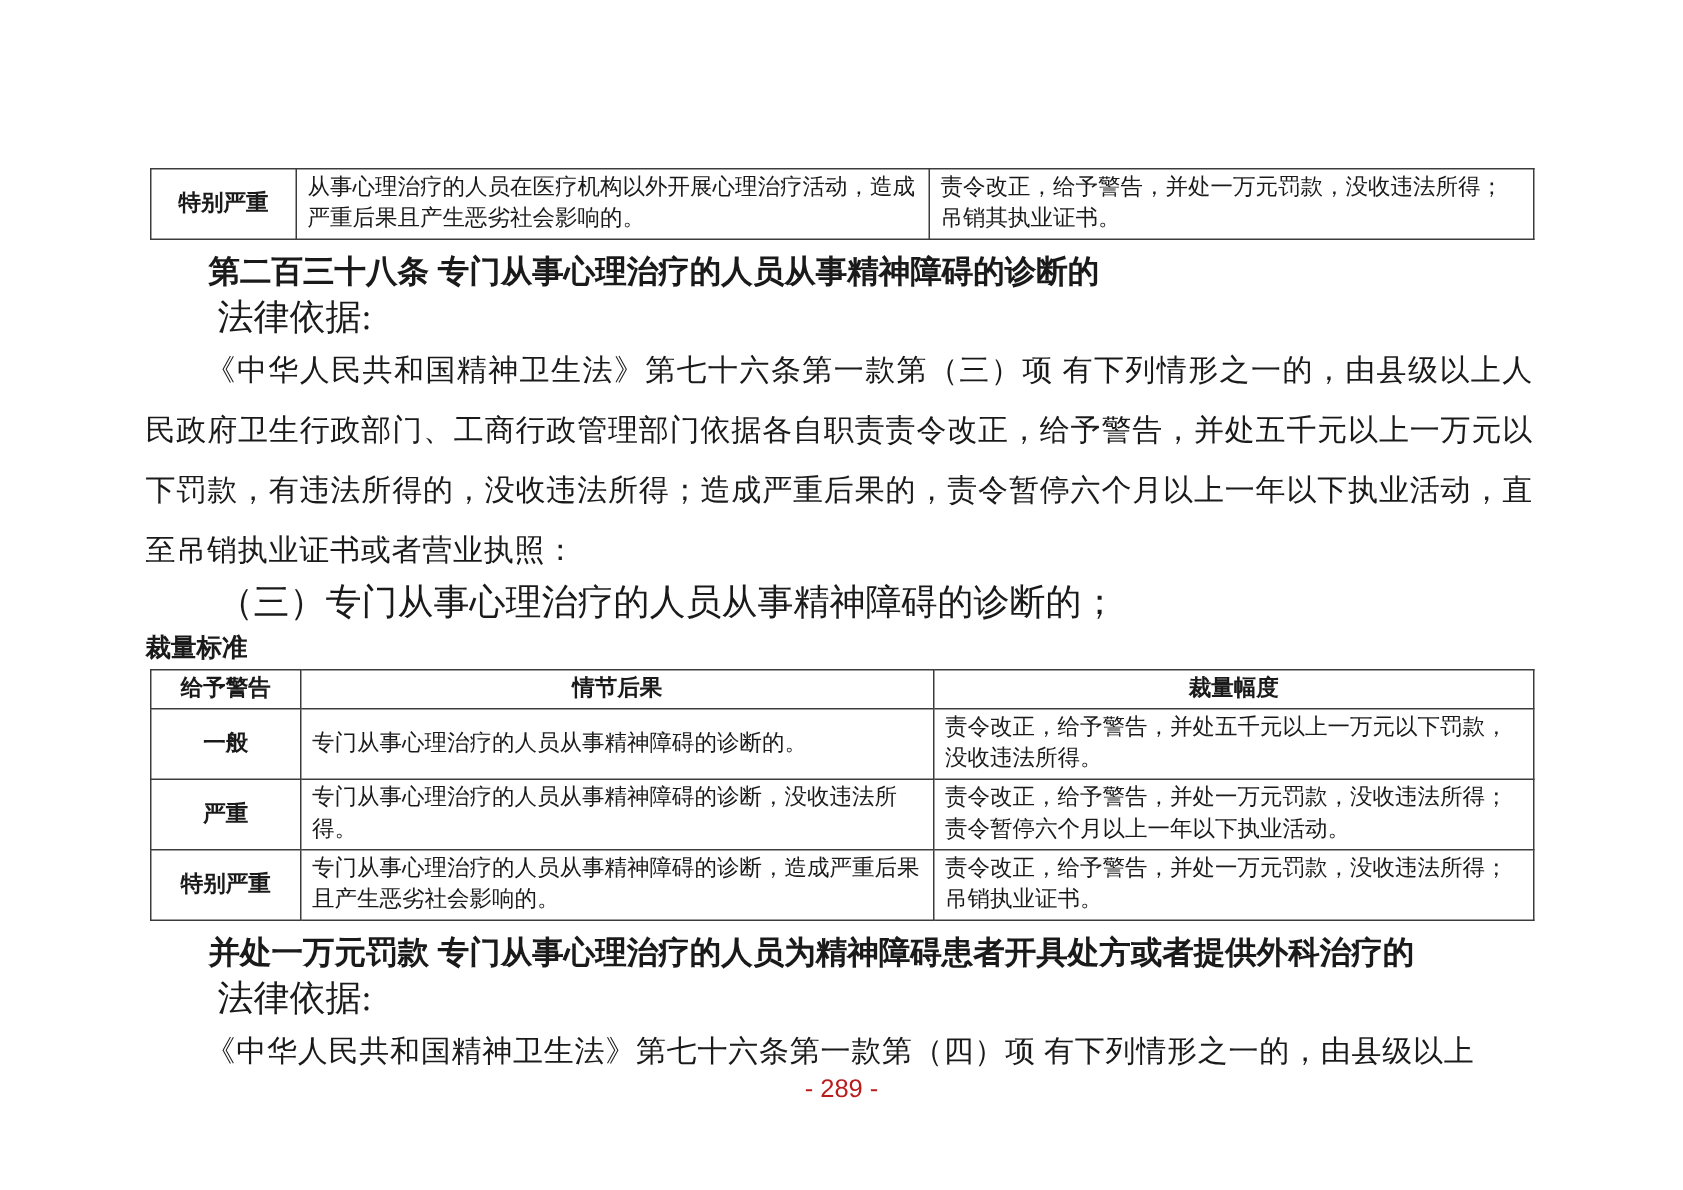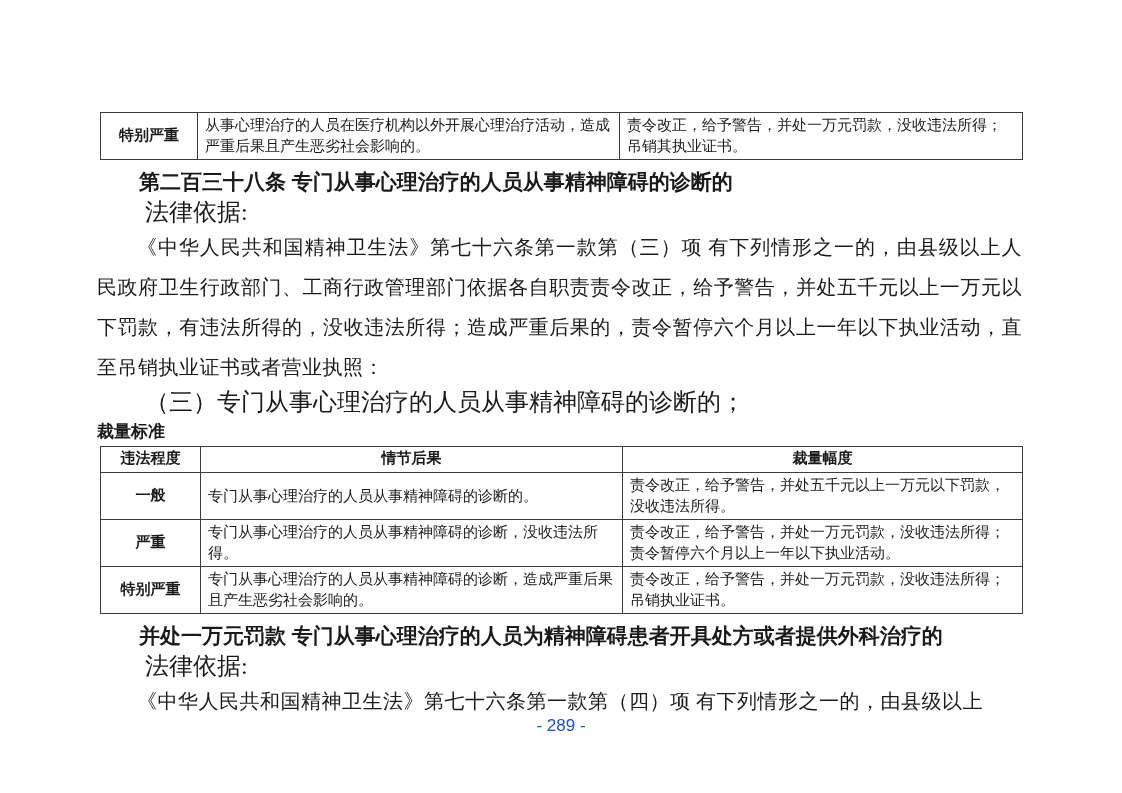--- a/index.html
+++ b/index.html
@@ -27,21 +27,21 @@
   }
   table.doc-table td, table.doc-table th {
     border: 1px solid #3c3c3c;
     vertical-align: middle;
     font-size: 15px;
     line-height: 21px;
     padding: 2px 7px;
   }
   td.degree, th.hdr {
     text-align: center;
-    font-family: Liberation Mono, monospace;
+    font-family: Liberation Serif, serif;
     font-weight: bold;
   }
   td.degree { font-size: 15px; }
   th.hdr { font-size: 17px; padding: 7px 4px; }
   td.body-cell { text-align: left; }
   .heading {
     font-family: "Liberation Sans", sans-serif;
     font-weight: bold;
     font-size: 21px;
     line-height: 30px;
@@ -68,21 +68,21 @@
     margin: 3px 0 2px 0;
   }
   .page-number {
     position: absolute;
     left: 0;
     right: 0;
     top: 716px;
     text-align: center;
     font-size: 17px;
     font-family: "Liberation Sans", sans-serif;
-    color: #1d4ed8;
+    color: #b91c1c;
   }
 </style>
 </head>
 <body>
 
 <div class="page">
   <div class="content">
 
     <table class="doc-table">
       <colgroup>
@@ -106,21 +106,21 @@
     <div class="table-title">裁量标准</div>
 
     <table class="doc-table">
       <colgroup>
           <col style="width:100px">
           <col style="width:422px">
           <col style="width:400px">
         </colgroup>
       <tbody>
           <tr>
-        <th class="hdr">违法程度</th>
+        <th class="hdr">给予警告</th>
         <th class="hdr">情节后果</th>
         <th class="hdr">裁量幅度</th>
       </tr>
       <tr>
         <td class="degree">一般</td>
         <td class="body-cell">专门从事心理治疗的人员从事精神障碍的诊断的。</td>
         <td class="body-cell">责令改正，给予警告，并处五千元以上一万元以下罚款，没收违法所得。</td>
       </tr>
       <tr>
         <td class="degree">严重</td>

